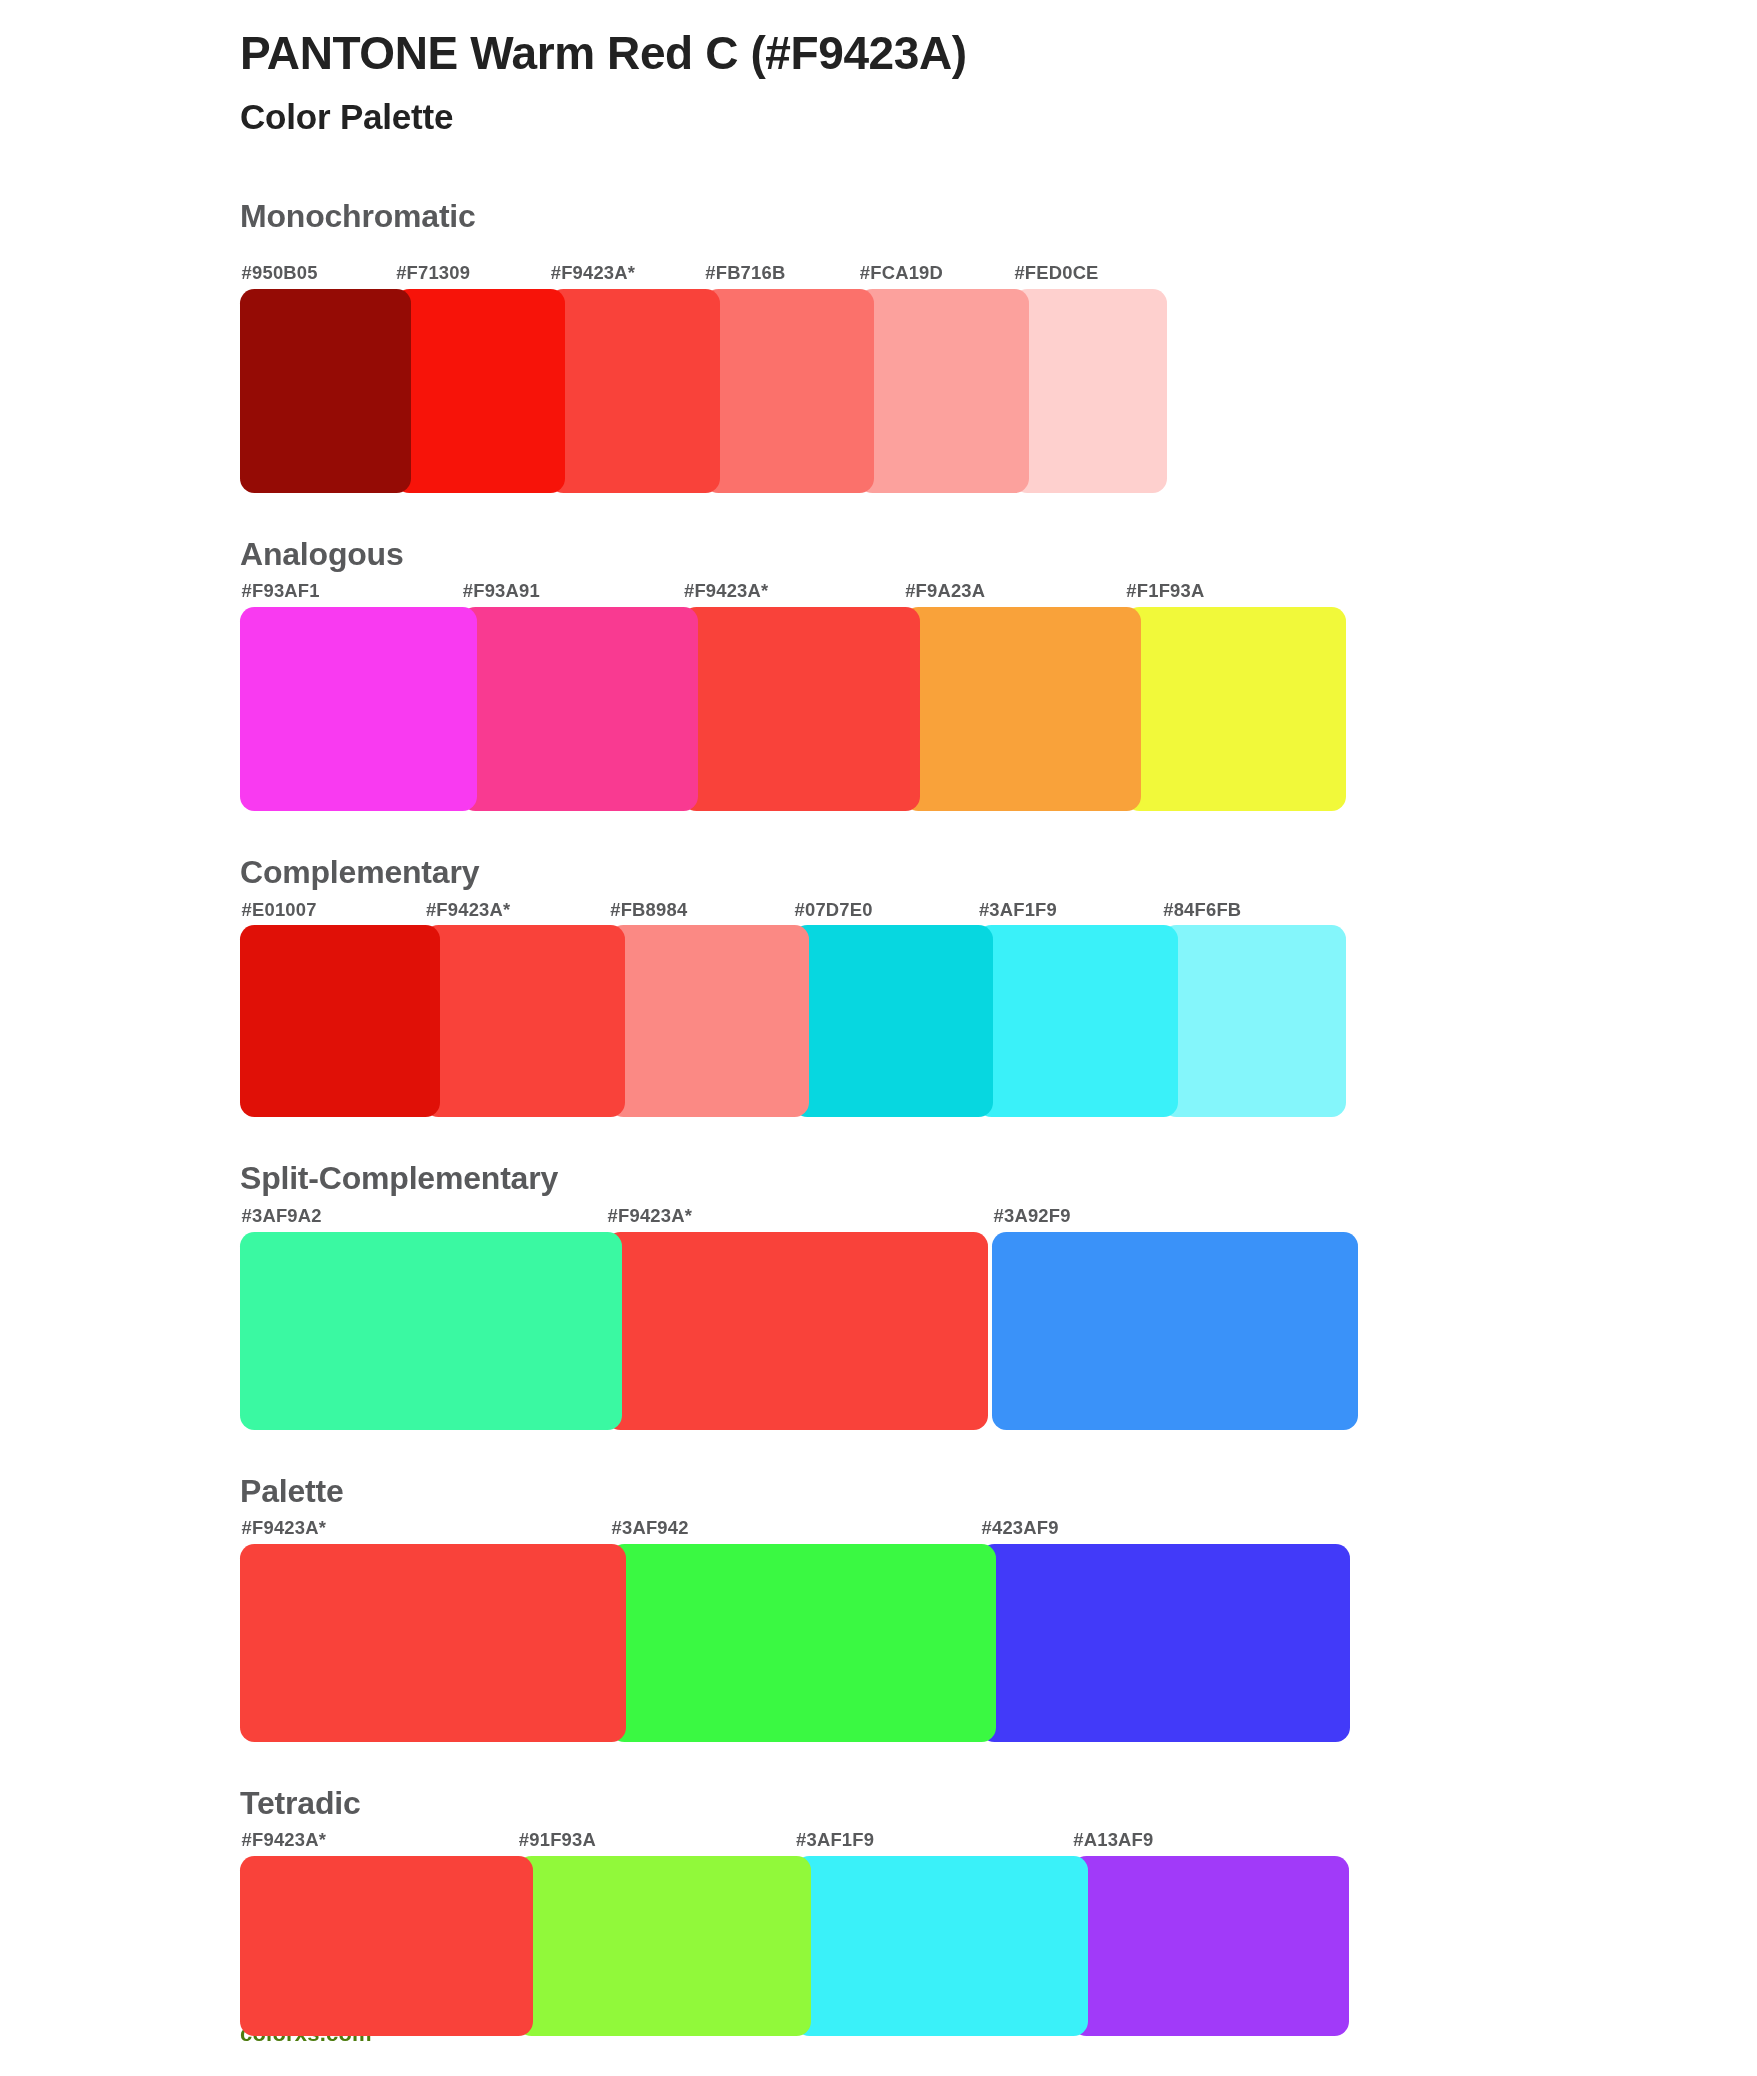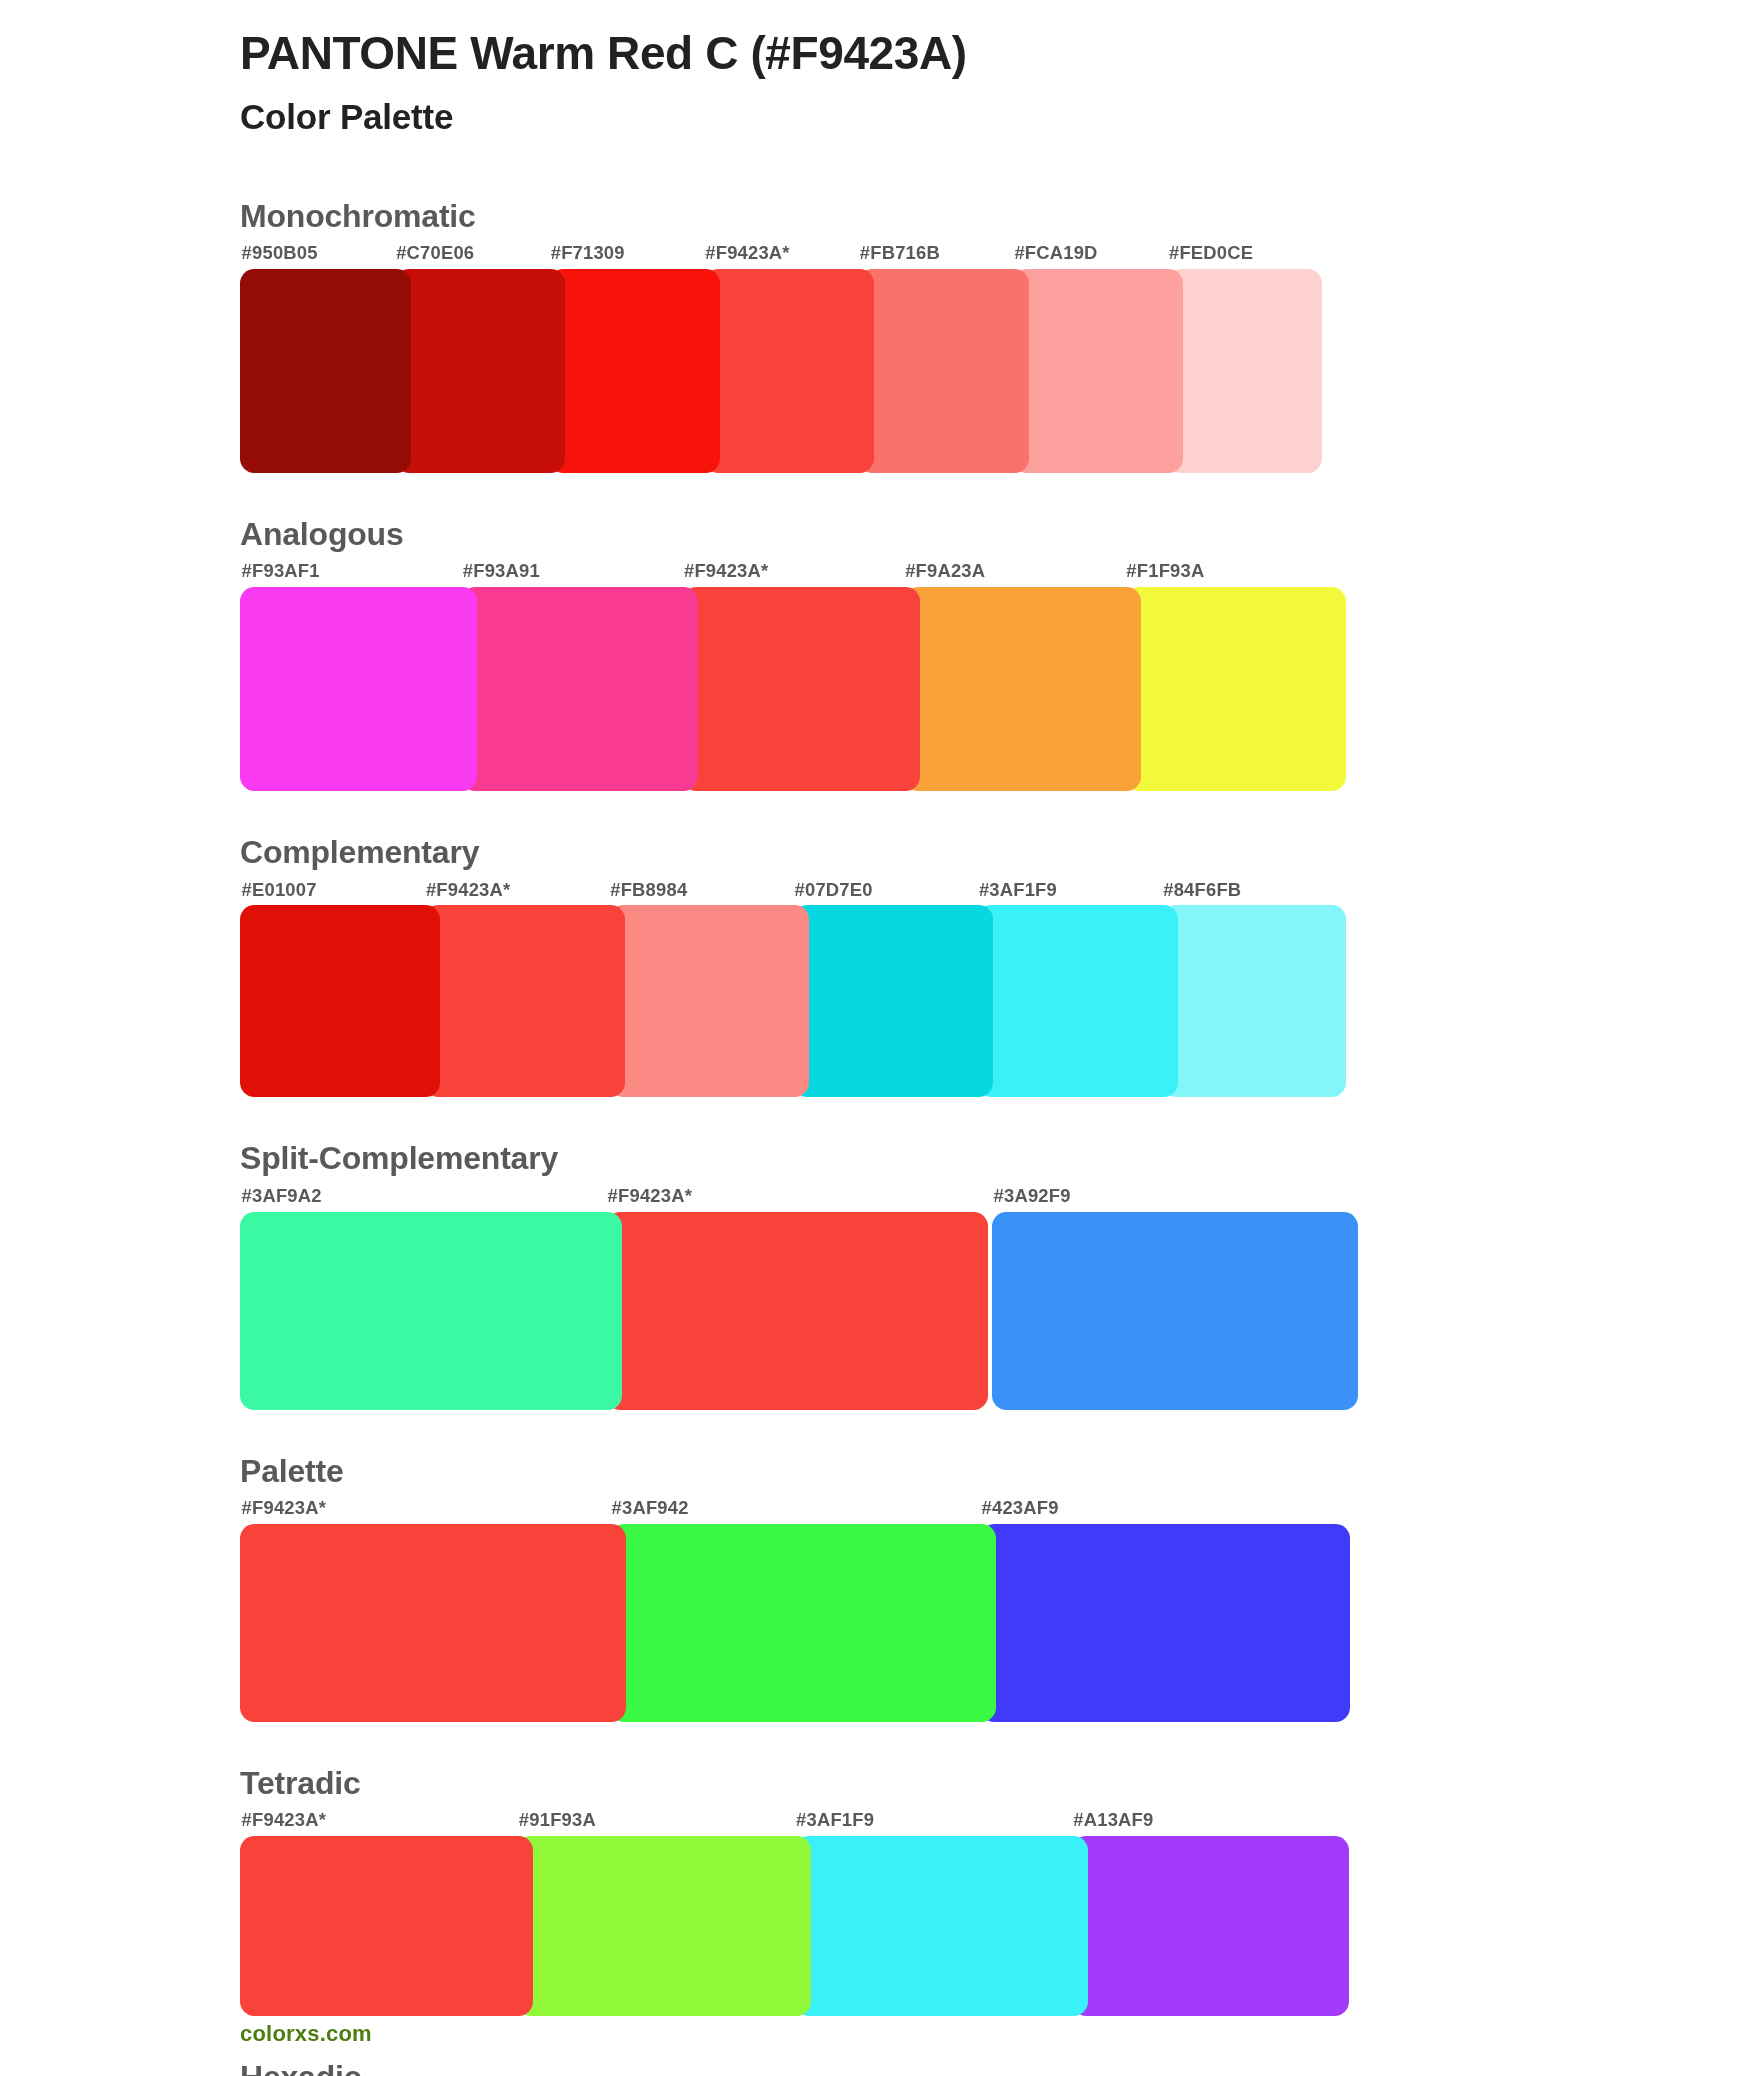--- a/index.html
+++ b/index.html
@@ -105,27 +105,23 @@
 
   <div class="header">
     <h1 class="page-title">PANTONE Warm Red C (#F9423A)</h1>
     <h2 class="page-subtitle">Color Palette</h2>
   </div>
 
   <div id="sections-host">
       <div class="section">
         <div class="section-title">Monochromatic</div>
         <div class="swatch-row" style="width: 1082px;">
-          <div class="swatch" style="width: 14.2857%;">
+          <div class="swatch" style="width: 14.2857%; margin-top: 20px;">
             <div class="swatch-label">#950B05</div>
             <div class="swatch-chip" style="background: rgb(149, 11, 5); height: 204px; margin-right: -16px; width: calc(100% + 16px); position: relative; z-index: 7;"></div>
-          </div>
-          <div class="swatch" style="width: 14.2857%;">
-            <div class="swatch-label">#C70E06</div>
-            <div class="swatch-chip" style="background: rgb(199, 14, 6); height: 204px; margin-right: -16px; width: calc(100% + 16px); position: relative; z-index: 6;"></div>
           </div>
           <div class="swatch" style="width: 14.2857%;">
             <div class="swatch-label">#F71309</div>
             <div class="swatch-chip" style="background: rgb(247, 19, 9); height: 204px; margin-right: -16px; width: calc(100% + 16px); position: relative; z-index: 5;"></div>
           </div>
           <div class="swatch" style="width: 14.2857%;">
             <div class="swatch-label">#F9423A*</div>
             <div class="swatch-chip" style="background: rgb(249, 66, 58); height: 204px; margin-right: -16px; width: calc(100% + 16px); position: relative; z-index: 4;"></div>
           </div>
           <div class="swatch" style="width: 14.2857%;">

